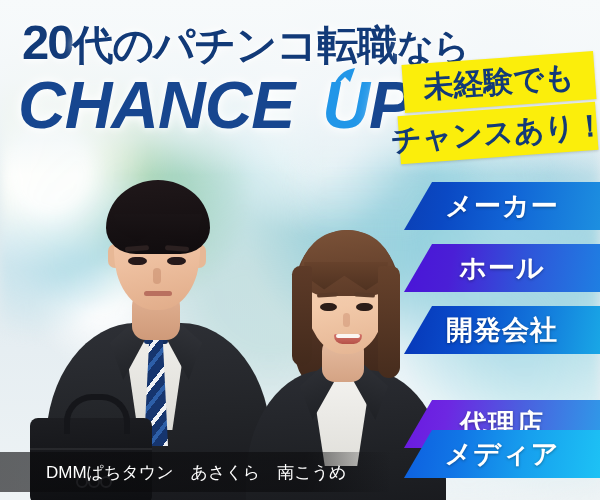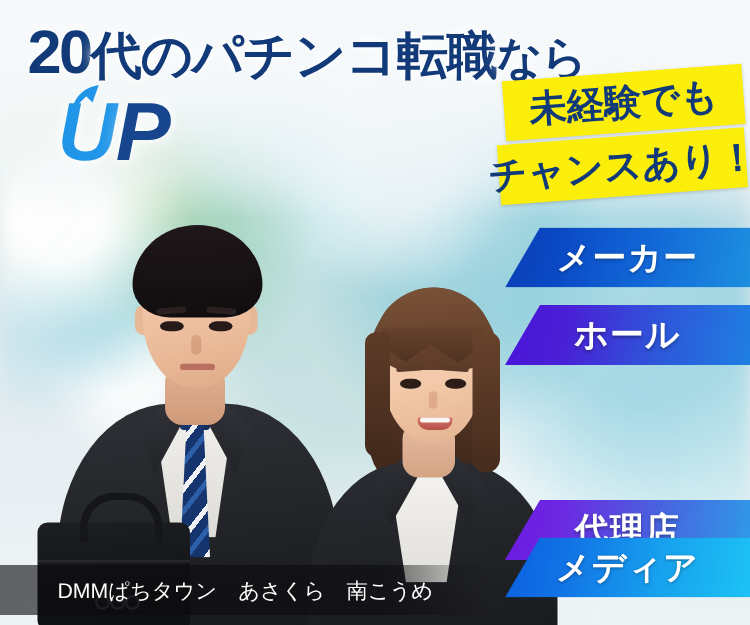--- a/index.html
+++ b/index.html
@@ -347,33 +347,35 @@
       <div class="seam"></div>
       <div class="dotA"></div>
       <div class="dotB"></div>
       <div class="dotC"></div>
     </div>
   </div>
 
   <div class="headline"><span class="num">20</span><span>代のパチンコ転職</span><span class="nara">なら</span></div>
 
   <div class="logo">
+    <span class="logo-chance">CHANCE</span>
     <span class="logo-up">
       <span class="logo-u">U</span><span class="logo-p">P</span>
       <svg class="logo-swoosh" viewBox="0 0 26 22">
         <path d="M3 21 C6 8, 14 2, 25 0 L20 14 L15 9 Z" fill="#2196e8"></path>
       </svg>
     </span>
   </div>
 
   <div class="badge badge-1">未経験でも</div>
   <div class="badge badge-2">チャンスあり！</div>
 
   <div class="cats">
     <div class="cat cat-0">メーカー</div>
     <div class="cat cat-1">ホール</div>
+    <div class="cat cat-2">開発会社</div>
     <div class="cat cat-3">代理店</div>
     <div class="cat cat-4">メディア</div>
   </div>
 
   <div class="caption">DMMぱちタウン　あさくら　南こうめ</div>
 
 </div>
 
 </body></html>

